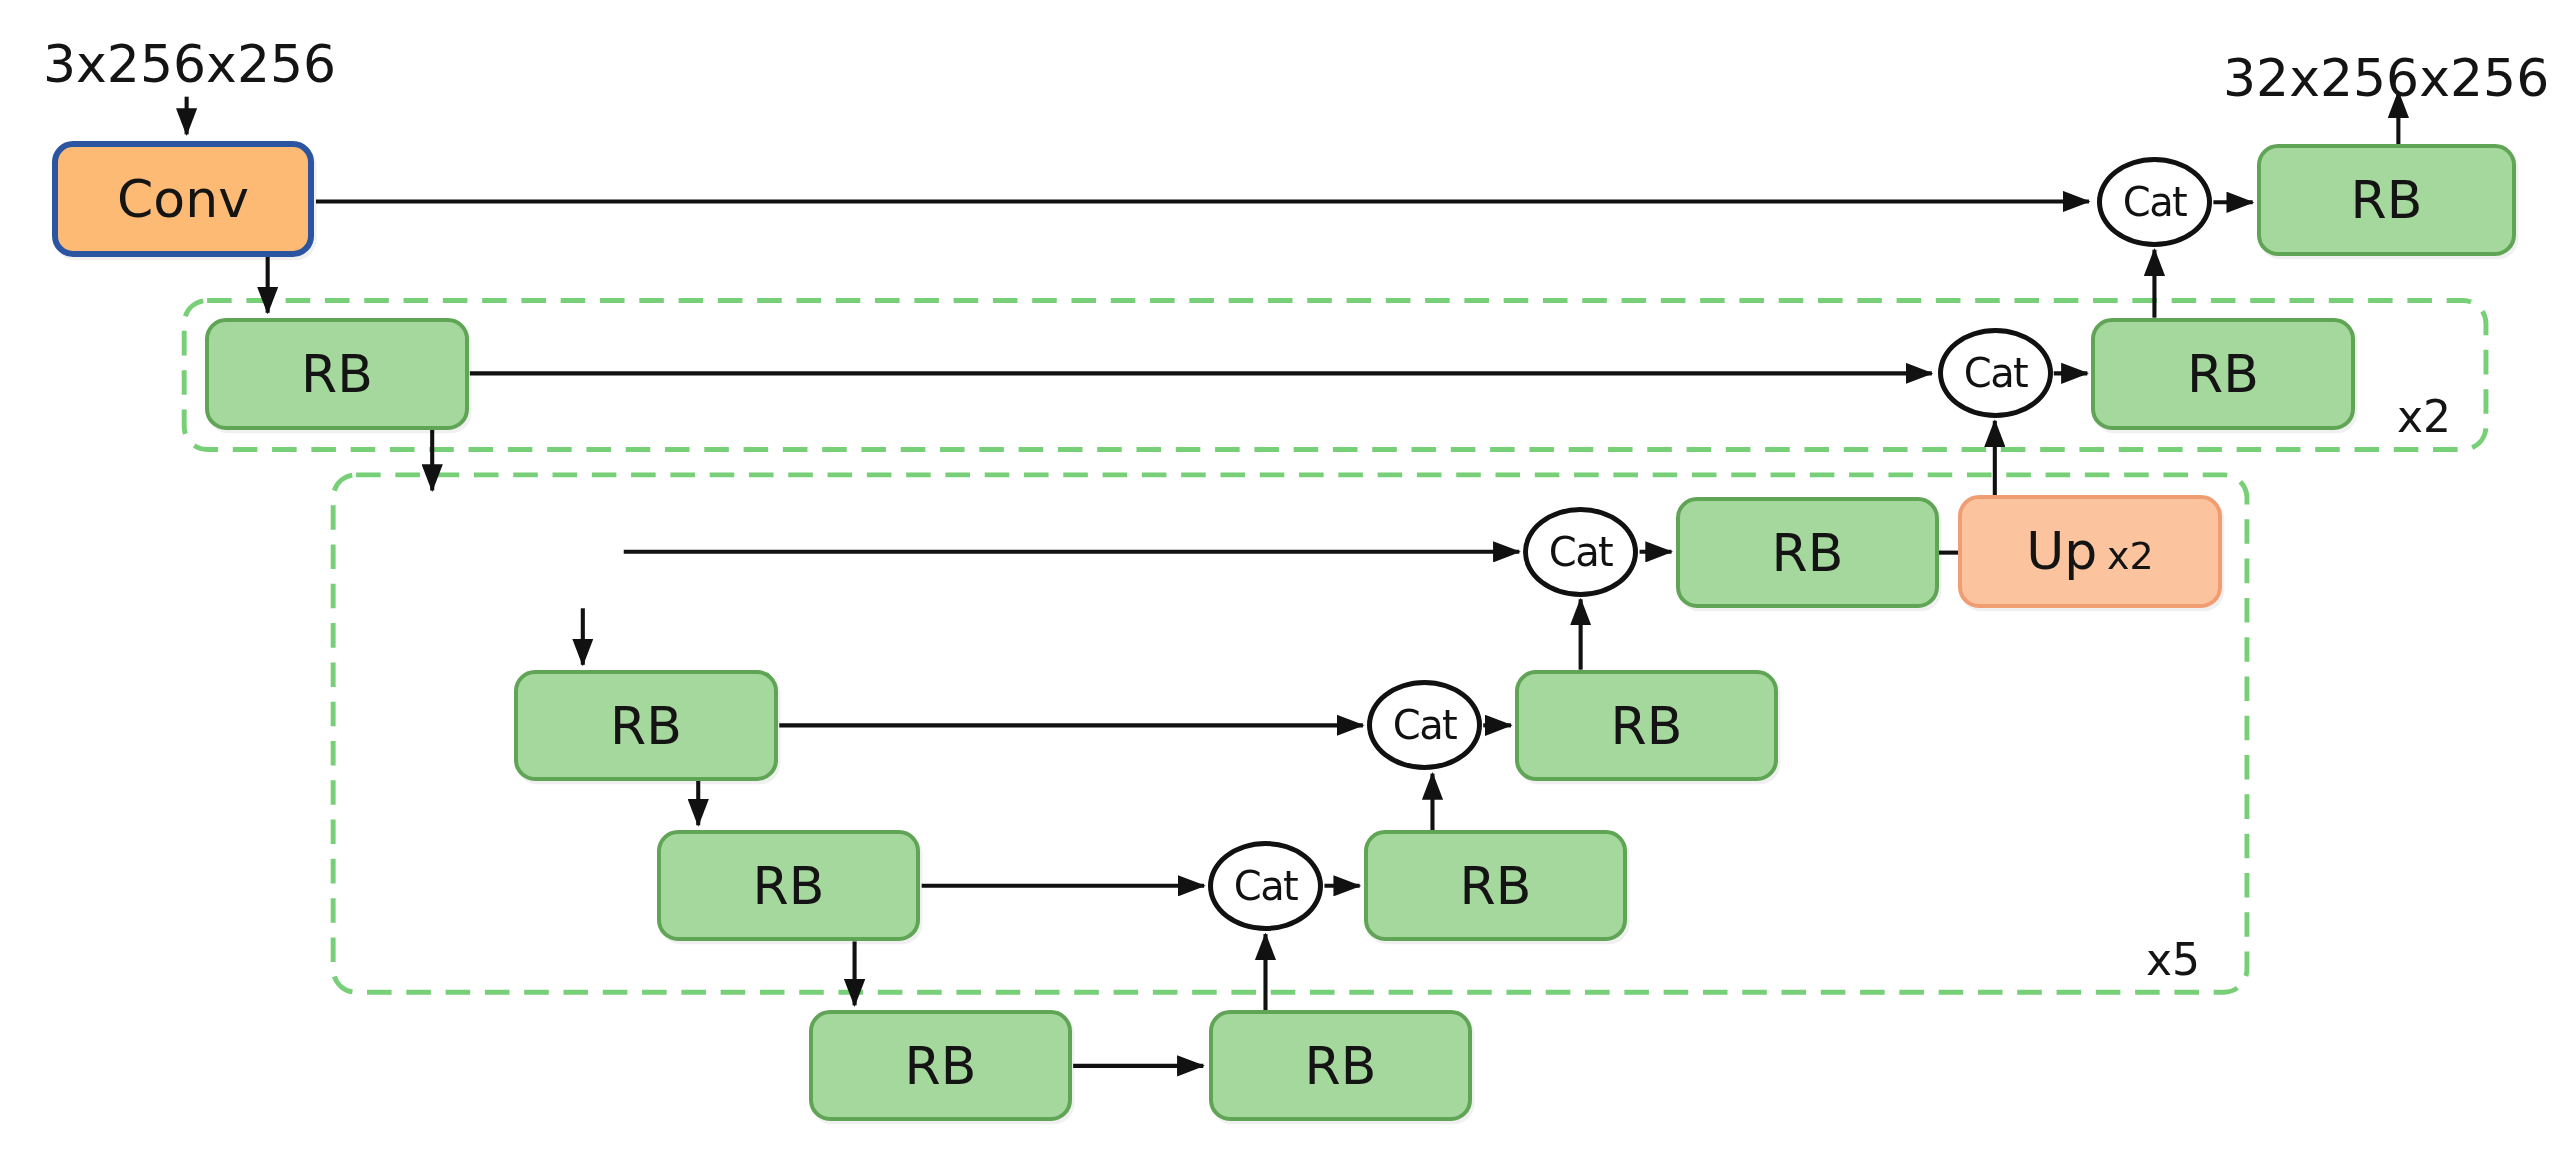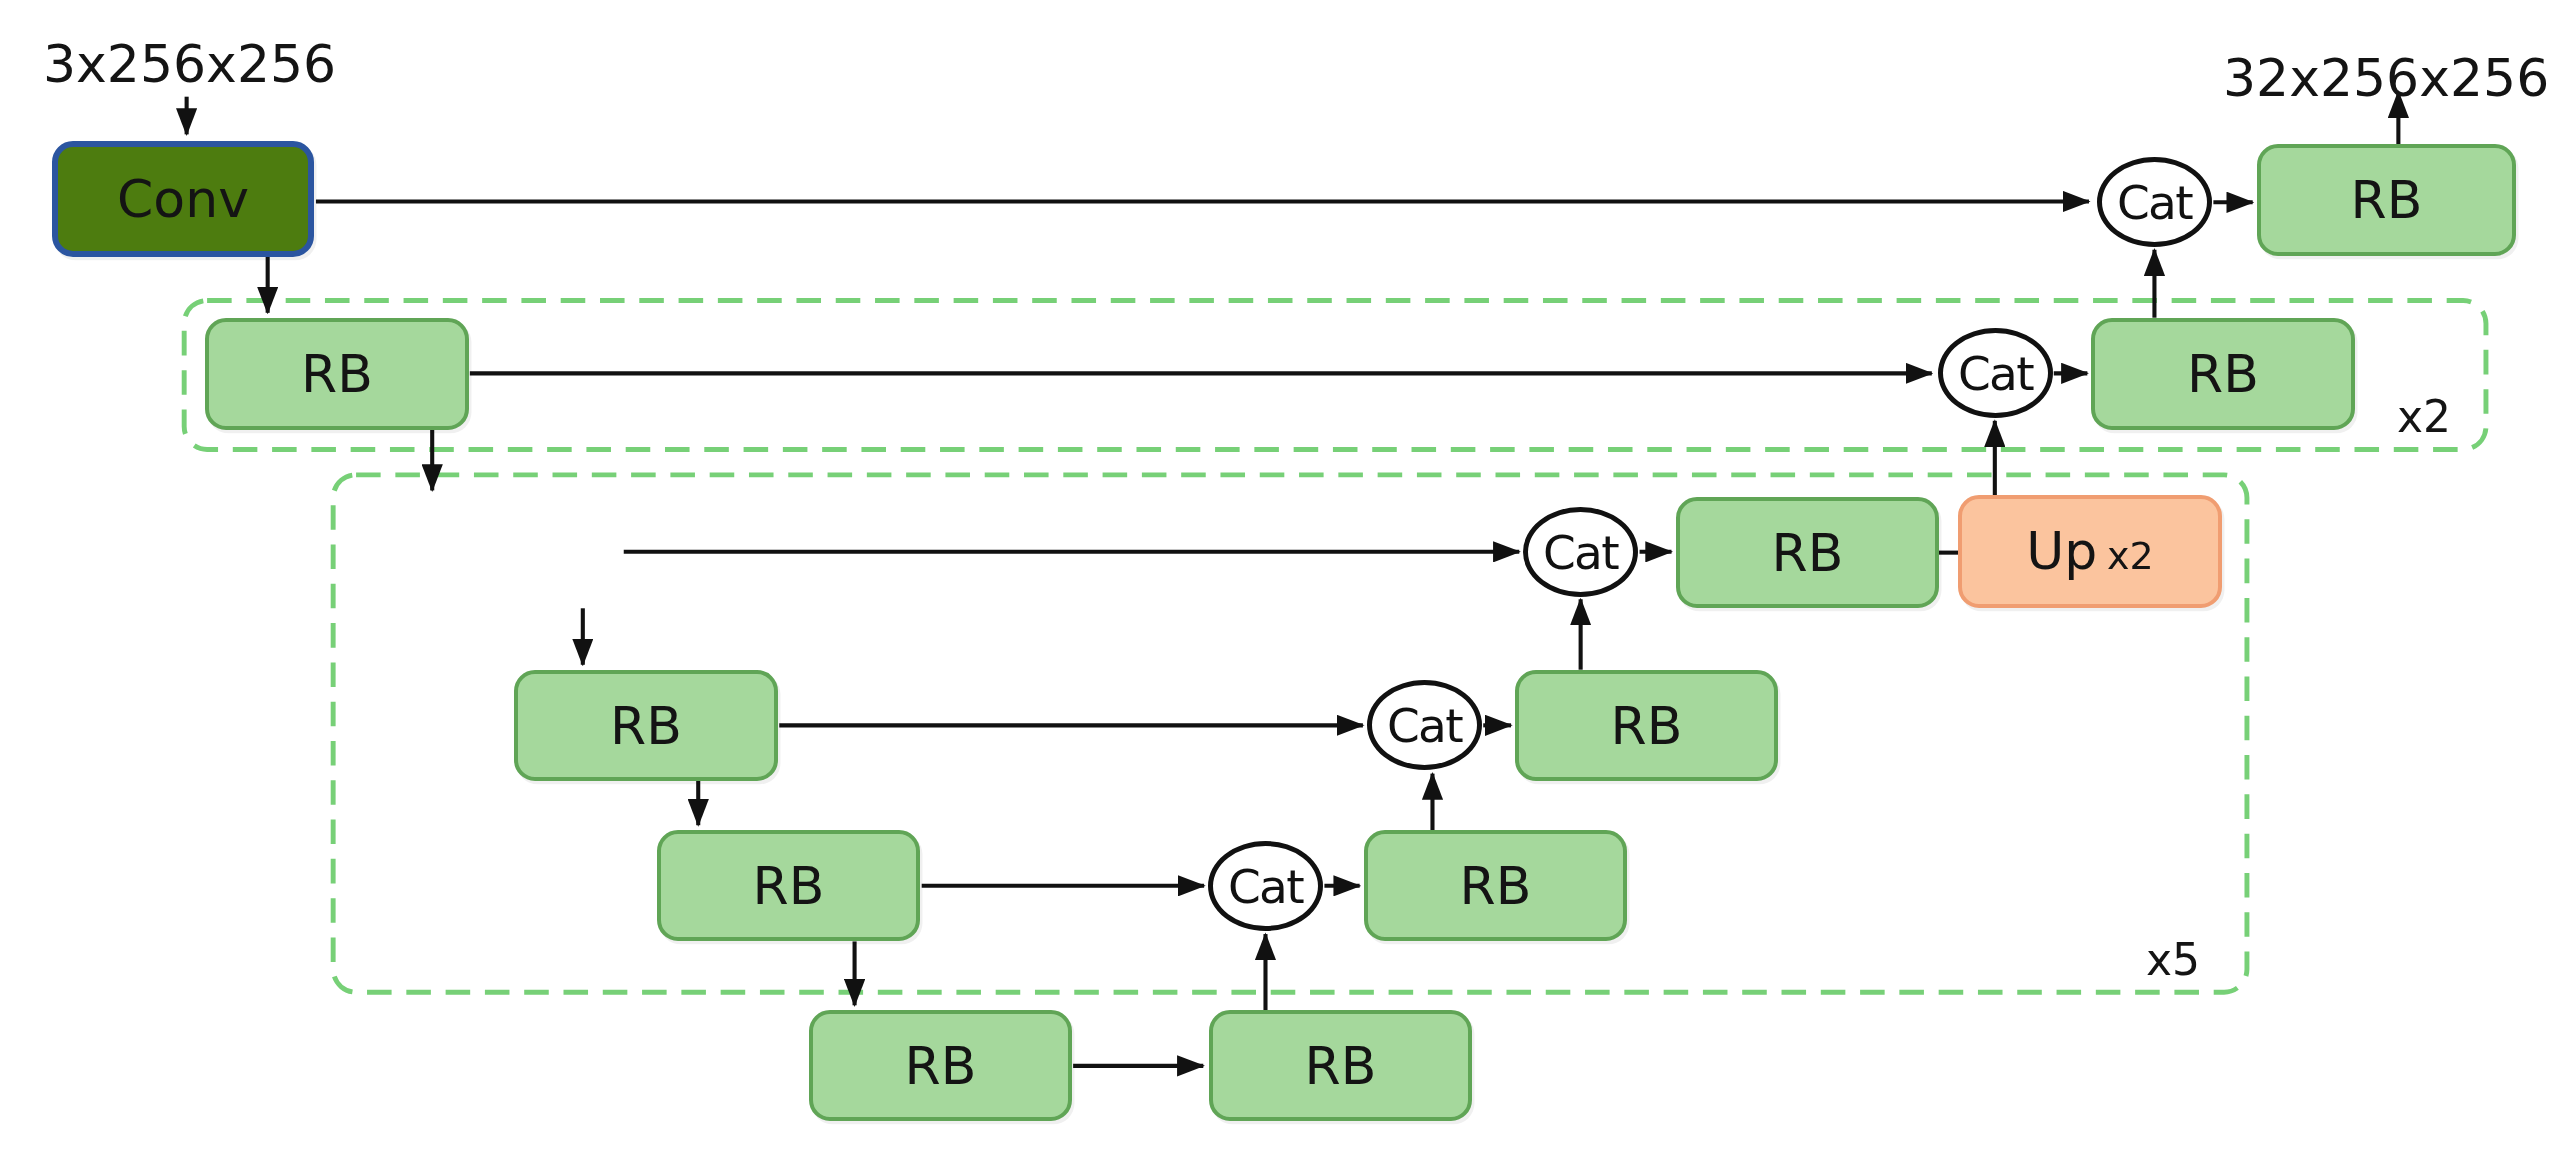--- a/index.html
+++ b/index.html
@@ -32,21 +32,21 @@
     box-shadow: 2.5px 3.3px 0 rgba(0,0,0,0.06);
   }
   .node .nl {
     font-size: 52px;
     line-height: 1;
     color: #141414;
     letter-spacing: 0px;
     white-space: nowrap;
   }
   .node.conv {
-    background: #4d7c0f;
+    background: #fdba74;
     border: 6.5px solid #2b55a0;
   }
   .node.rb {
     background: #a5d89c;
     border: 4.9px solid #60a556;
   }
   .node.orange {
     background: #fbc49e;
     border: 4.9px solid #f09d71;
   }
@@ -65,21 +65,21 @@
     width: 115px;
     height: 90px;
     background: #ffffff;
     border: 5.7px solid #111111;
     border-radius: 50%;
     display: flex;
     align-items: center;
     justify-content: center;
   }
   .cat .nl {
-    font-size: 47px;
+    font-size: 40px;
     line-height: 1;
     color: #111111;
     letter-spacing: -1.6px;
   }
   .label {
     position: absolute;
     line-height: 1;
     white-space: nowrap;
     color: #141414;
   }

